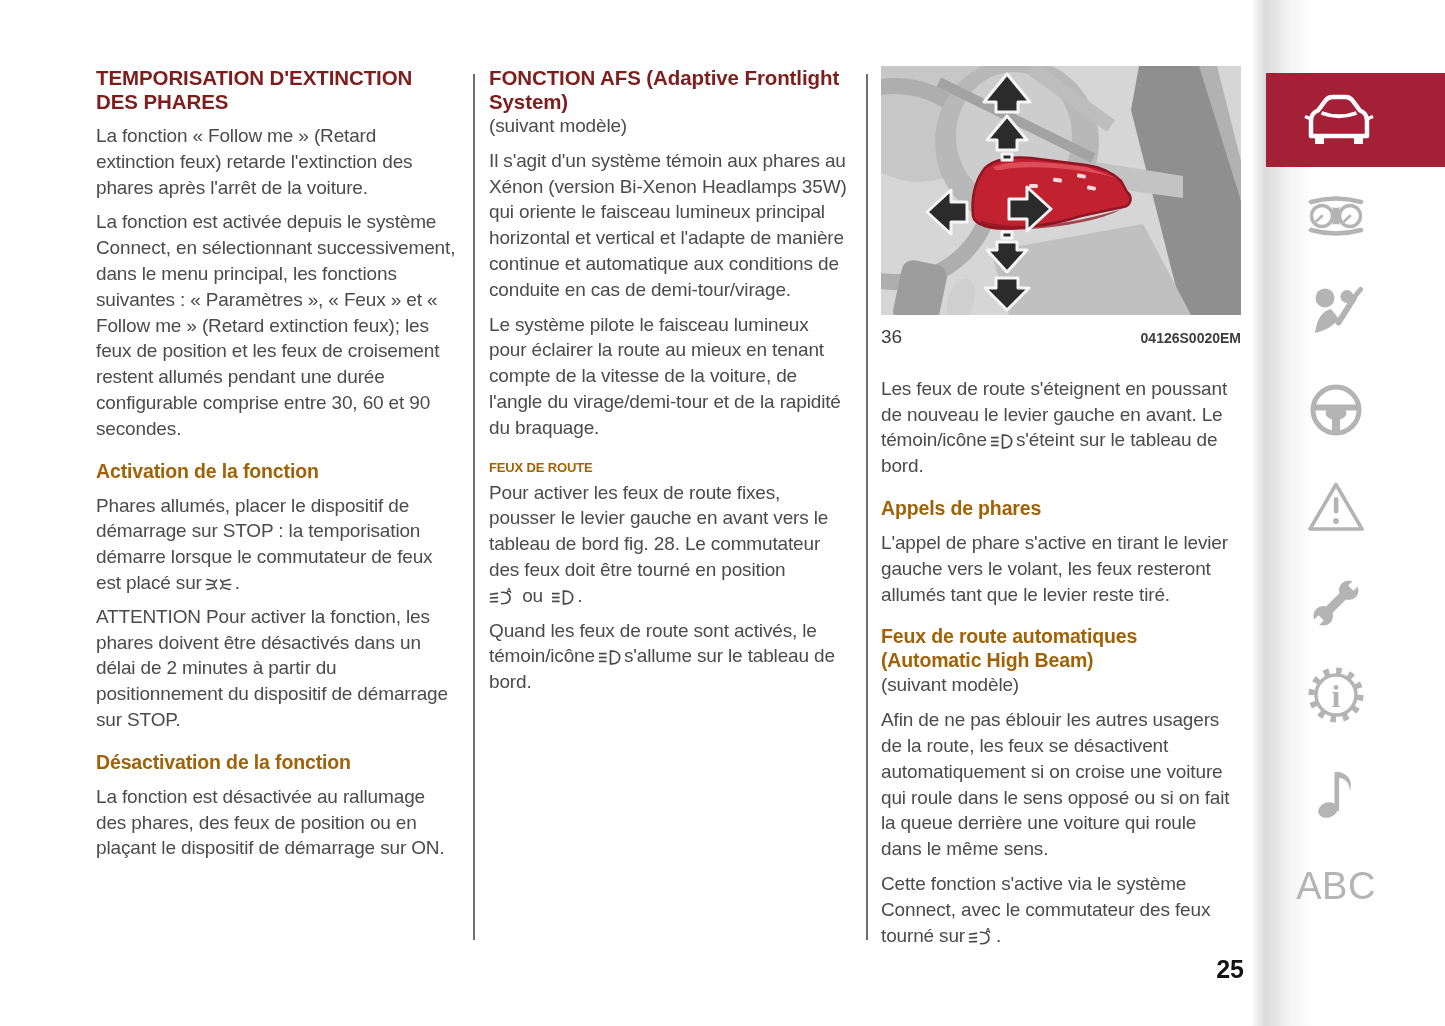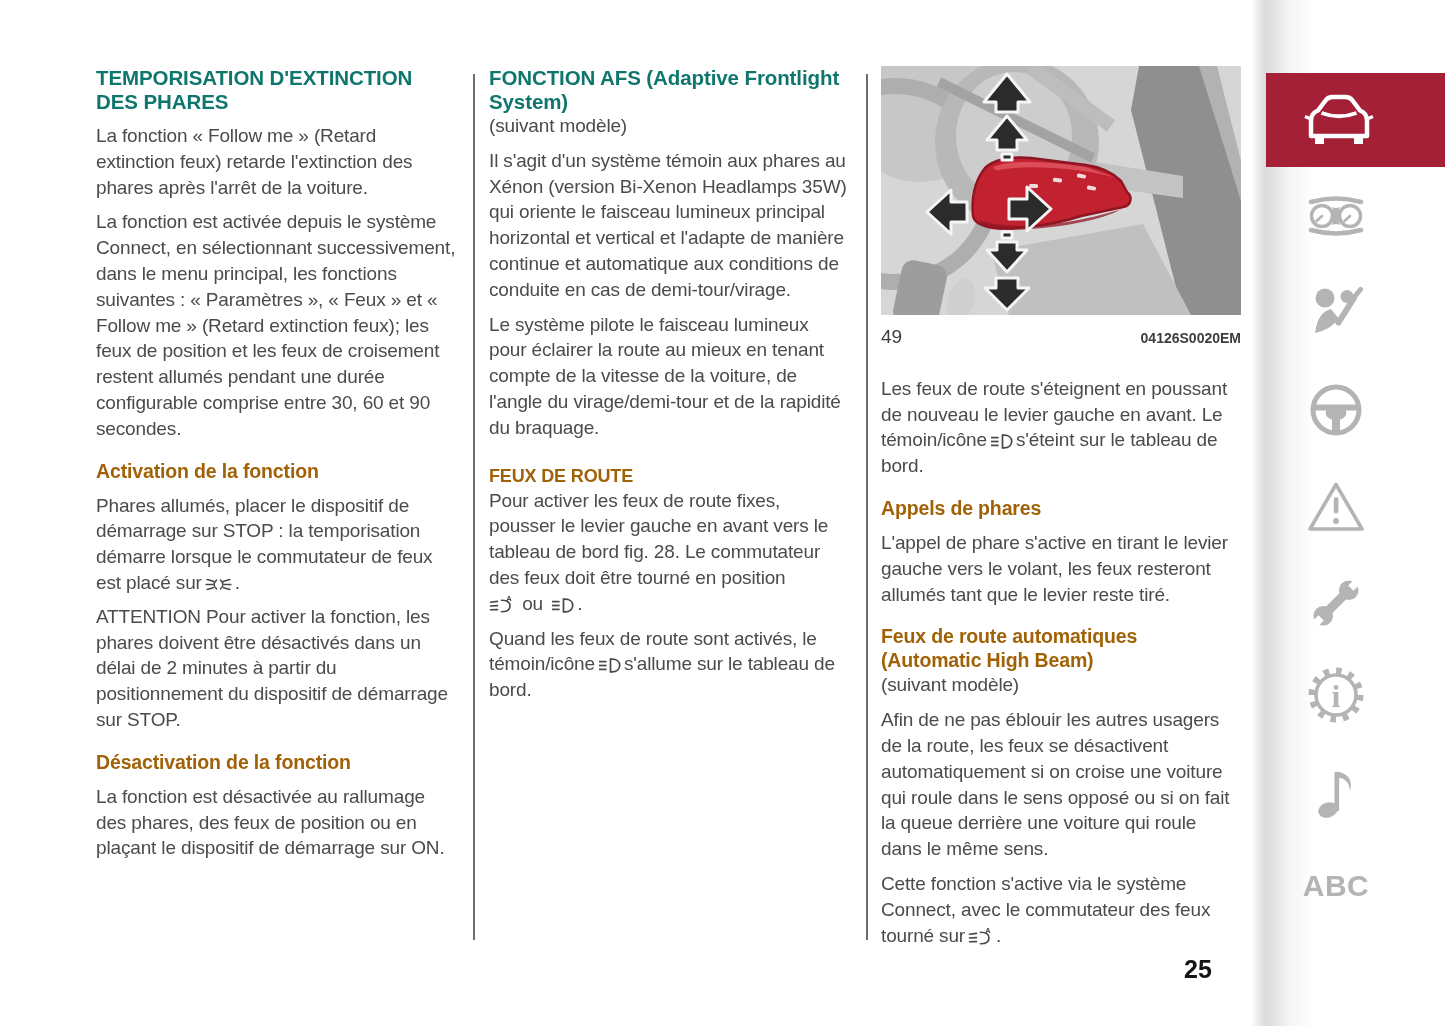--- a/index.html
+++ b/index.html
@@ -2,43 +2,43 @@
 <html><head>
 <meta charset="utf-8">
 <style>
   html,body{margin:0;padding:0;background:#fff;}
   .page{position:relative;width:1445px;height:1026px;background:#ffffff;overflow:hidden;
         font-family:"Liberation Sans", sans-serif;}
   .col{position:absolute;top:66px;width:360px;color:#4b4b4b;font-size:19px;line-height:25.8px;letter-spacing:-0.15px;}
   .col1{left:96px;}
   .col2{left:489px;}
   .col3{left:881px;width:360px;}
-  h2.section{font-size:20.5px;line-height:23.5px;font-weight:700;color:#0f766e;margin:0;letter-spacing:-0.1px;}
+  h2.section{font-size:20.5px;line-height:23.5px;font-weight:700;color:#7f1d1d;margin:0;letter-spacing:-0.1px;}
   h3.subhead{font-size:19.5px;line-height:24px;font-weight:700;color:#a16207;margin:17px 0 0 0;}
   p{margin:9px 0 0 0;}
   p.first{margin-top:10px;}
   p.note{margin:0;}
   .inline-icon{display:inline-block;vertical-align:-3px;margin:0 3px;}
   .divider{position:absolute;top:74px;width:1.5px;height:866px;background:#6e6e6e;}
   .divider1{left:473px;}
   .divider2{left:866px;}
   .figure{width:360px;height:249px;position:relative;}
   .figure svg{display:block;}
   .fig-caption{display:flex;justify-content:space-between;align-items:baseline;margin-top:9px;width:360px;}
   .fig-num{font-size:19px;color:#3d3d3d;}
   .fig-code{font-size:14px;font-weight:700;color:#3d3d3d;letter-spacing:0;}
   .col3 p.after-fig{margin-top:24px;}
-  .page-number{position:absolute;left:1184px;top:955px;width:60px;
+  .page-number{position:absolute;left:1184px;top:955px;width:60px;text-align:right;
                font-size:25px;font-weight:700;color:#141414;}
   .side-shadow{position:absolute;left:1251px;top:0;width:64px;height:1026px;
                background:linear-gradient(90deg, rgba(255,255,255,0) 0%, #dadada 22%, #f5f5f5 62%, #ffffff 100%);}
   .red-tab{position:absolute;left:1266px;top:73px;width:179px;height:94px;background:#a32036;}
   .red-tab svg{position:absolute;left:34px;top:19px;}
   .side-icon{position:absolute;left:1300px;width:72px;display:flex;justify-content:center;align-items:center;}
-  .abc-label{font-size:30px;font-weight:700;color:#b4b4b4;letter-spacing:0.5px;}
+  .abc-label{font-size:38px;font-weight:400;color:#b4b4b4;letter-spacing:0.5px;}
 </style>
 </head>
 <body>
 
 <div class="page">
 
   <div class="col col1">
     <h2 class="section">TEMPORISATION D'EXTINCTION DES PHARES</h2>
     <p class="first">La fonction « Follow me » (Retard extinction feux) retarde l'extinction des phares après l'arrêt de la voiture.</p>
     <p>La fonction est activée depuis le système Connect, en sélectionnant successivement, dans le menu principal, les fonctions suivantes : « Paramètres », « Feux » et « Follow me » (Retard extinction feux); les feux de position et les feux de croisement restent allumés pendant une durée configurable comprise entre 30, 60 et 90 secondes.</p>
@@ -60,21 +60,21 @@
     <p class="first">La fonction est désactivée au rallumage des phares, des feux de position ou en plaçant le dispositif de démarrage sur ON.</p>
   </div>
 
   <div class="divider divider1"></div>
 
   <div class="col col2">
     <h2 class="section">FONCTION AFS (Adaptive Frontlight System)</h2>
     <p class="note">(suivant modèle)</p>
     <p>Il s'agit d'un système témoin aux phares au Xénon (version Bi-Xenon Headlamps 35W) qui oriente le faisceau lumineux principal horizontal et vertical et l'adapte de manière continue et automatique aux conditions de conduite en cas de demi-tour/virage.</p>
     <p>Le système pilote le faisceau lumineux pour éclairer la route au mieux en tenant compte de la vitesse de la voiture, de l'angle du virage/demi-tour et de la rapidité du braquage.</p>
-    <h3 class="subhead" style="margin-top:23px;font-size:18px">FEUX DE ROUTE</h3>
+    <h3 class="subhead" style="margin-top:15px;font-size:13px">FEUX DE ROUTE</h3>
     <p class="note"><span>Pour activer les feux de route fixes, pousser le levier gauche en avant vers le tableau de bord fig. 28. Le commutateur des feux doit être tourné en position</span><br>
       <svg class="inline-icon" style="margin-left:0" width="25" height="18" viewBox="0 0 25 18">
           <g stroke="#474747" stroke-width="1.6" fill="none" stroke-linecap="round">
             <path d="M12.5 5.2 c5.5 0 8.5 2.4 8.5 5.8 s-3 5.8-8.5 5.8"></path>
             <line x1="1.5" y1="7.2" x2="8.5" y2="6.4"></line>
             <line x1="1.5" y1="11" x2="8.5" y2="10.6"></line>
             <line x1="1.5" y1="14.8" x2="8.5" y2="14.6"></line>
           </g>
           <text x="17.2" y="6.4" font-size="7.5" font-weight="bold" fill="#474747" font-family="Liberation Sans, sans-serif">A</text>
         </svg>
@@ -134,21 +134,21 @@
           <rect x="121" y="88" width="10" height="6"></rect>
           <polygon points="46,146 70,124 70,136 86,136 86,156 70,156 70,168"></polygon>
           <polygon points="170,143 146,121 146,133 128,133 128,153 146,153 146,165"></polygon>
           <rect x="121" y="166" width="10" height="6"></rect>
           <polygon points="126,206 146,184 136,184 136,176 116,176 116,184 106,184"></polygon>
           <polygon points="126,244 148,222 137,222 137,212 115,212 115,222 104,222"></polygon>
         </g>
       </svg>
     </div>
     <div class="fig-caption">
-      <span class="fig-num">49</span>
+      <span class="fig-num">36</span>
       <span class="fig-code">04126S0020EM</span>
     </div>
     <p class="after-fig"><span>Les feux de route s'éteignent en poussant de nouveau le levier gauche en avant. Le témoin/icône</span><svg class="inline-icon" width="23" height="15" viewBox="0 0 23 15">
           <g stroke="#474747" stroke-width="1.7" fill="none">
             <path d="M12.5 1.2 h1.6 c4.6 0 7.6 2.5 7.6 6.3 s-3 6.3-7.6 6.3 h-1.6 z"></path>
             <line x1="1" y1="3.6" x2="8.6" y2="3.6"></line>
             <line x1="1" y1="7.5" x2="8.6" y2="7.5"></line>
             <line x1="1" y1="11.4" x2="8.6" y2="11.4"></line>
           </g>
         </svg><span>s'éteint sur le tableau de bord.</span></p>

